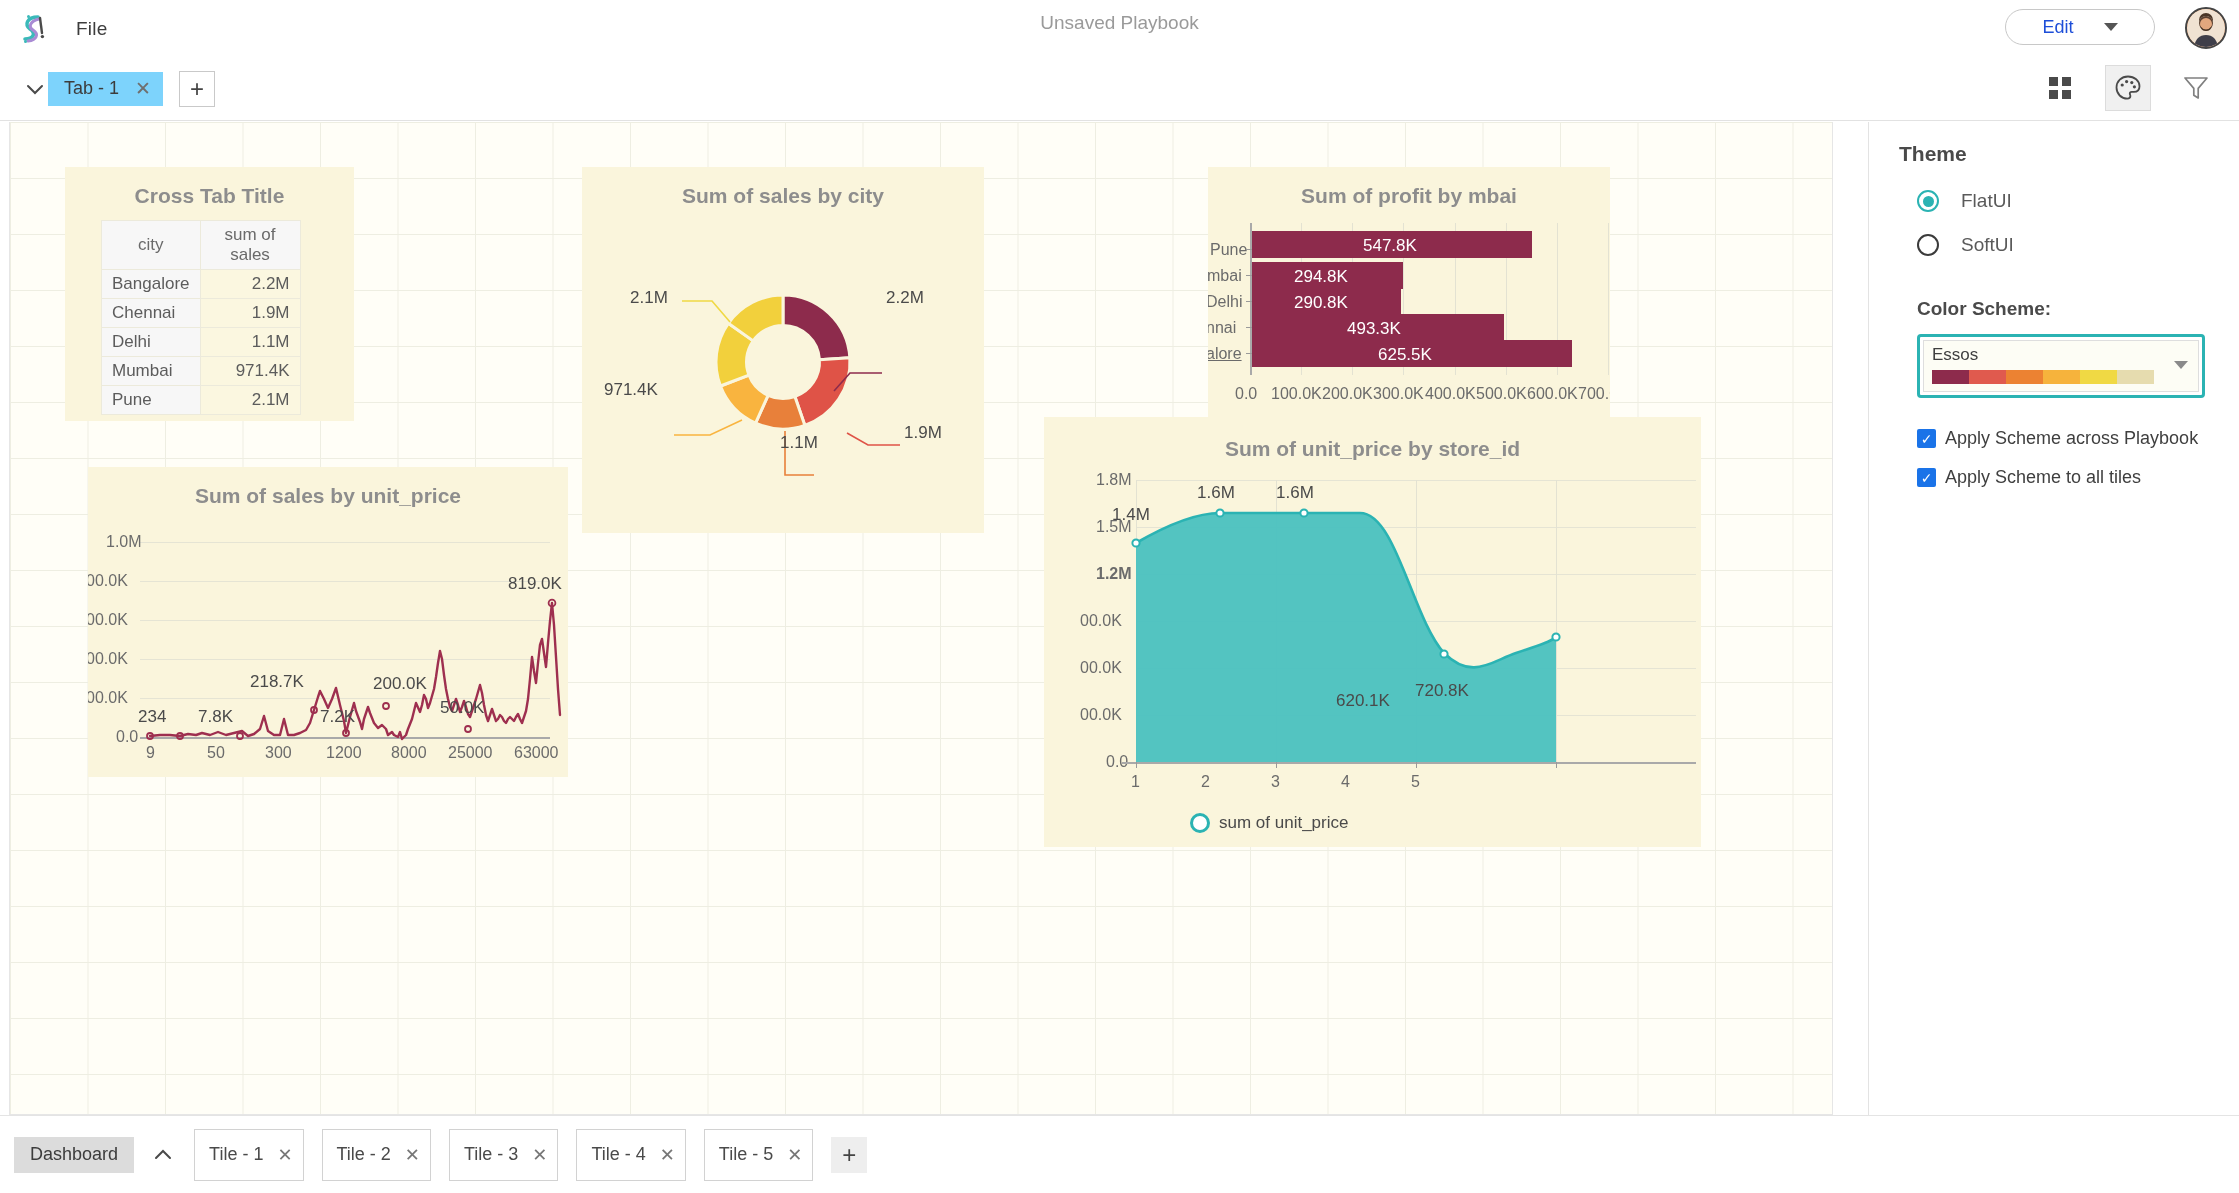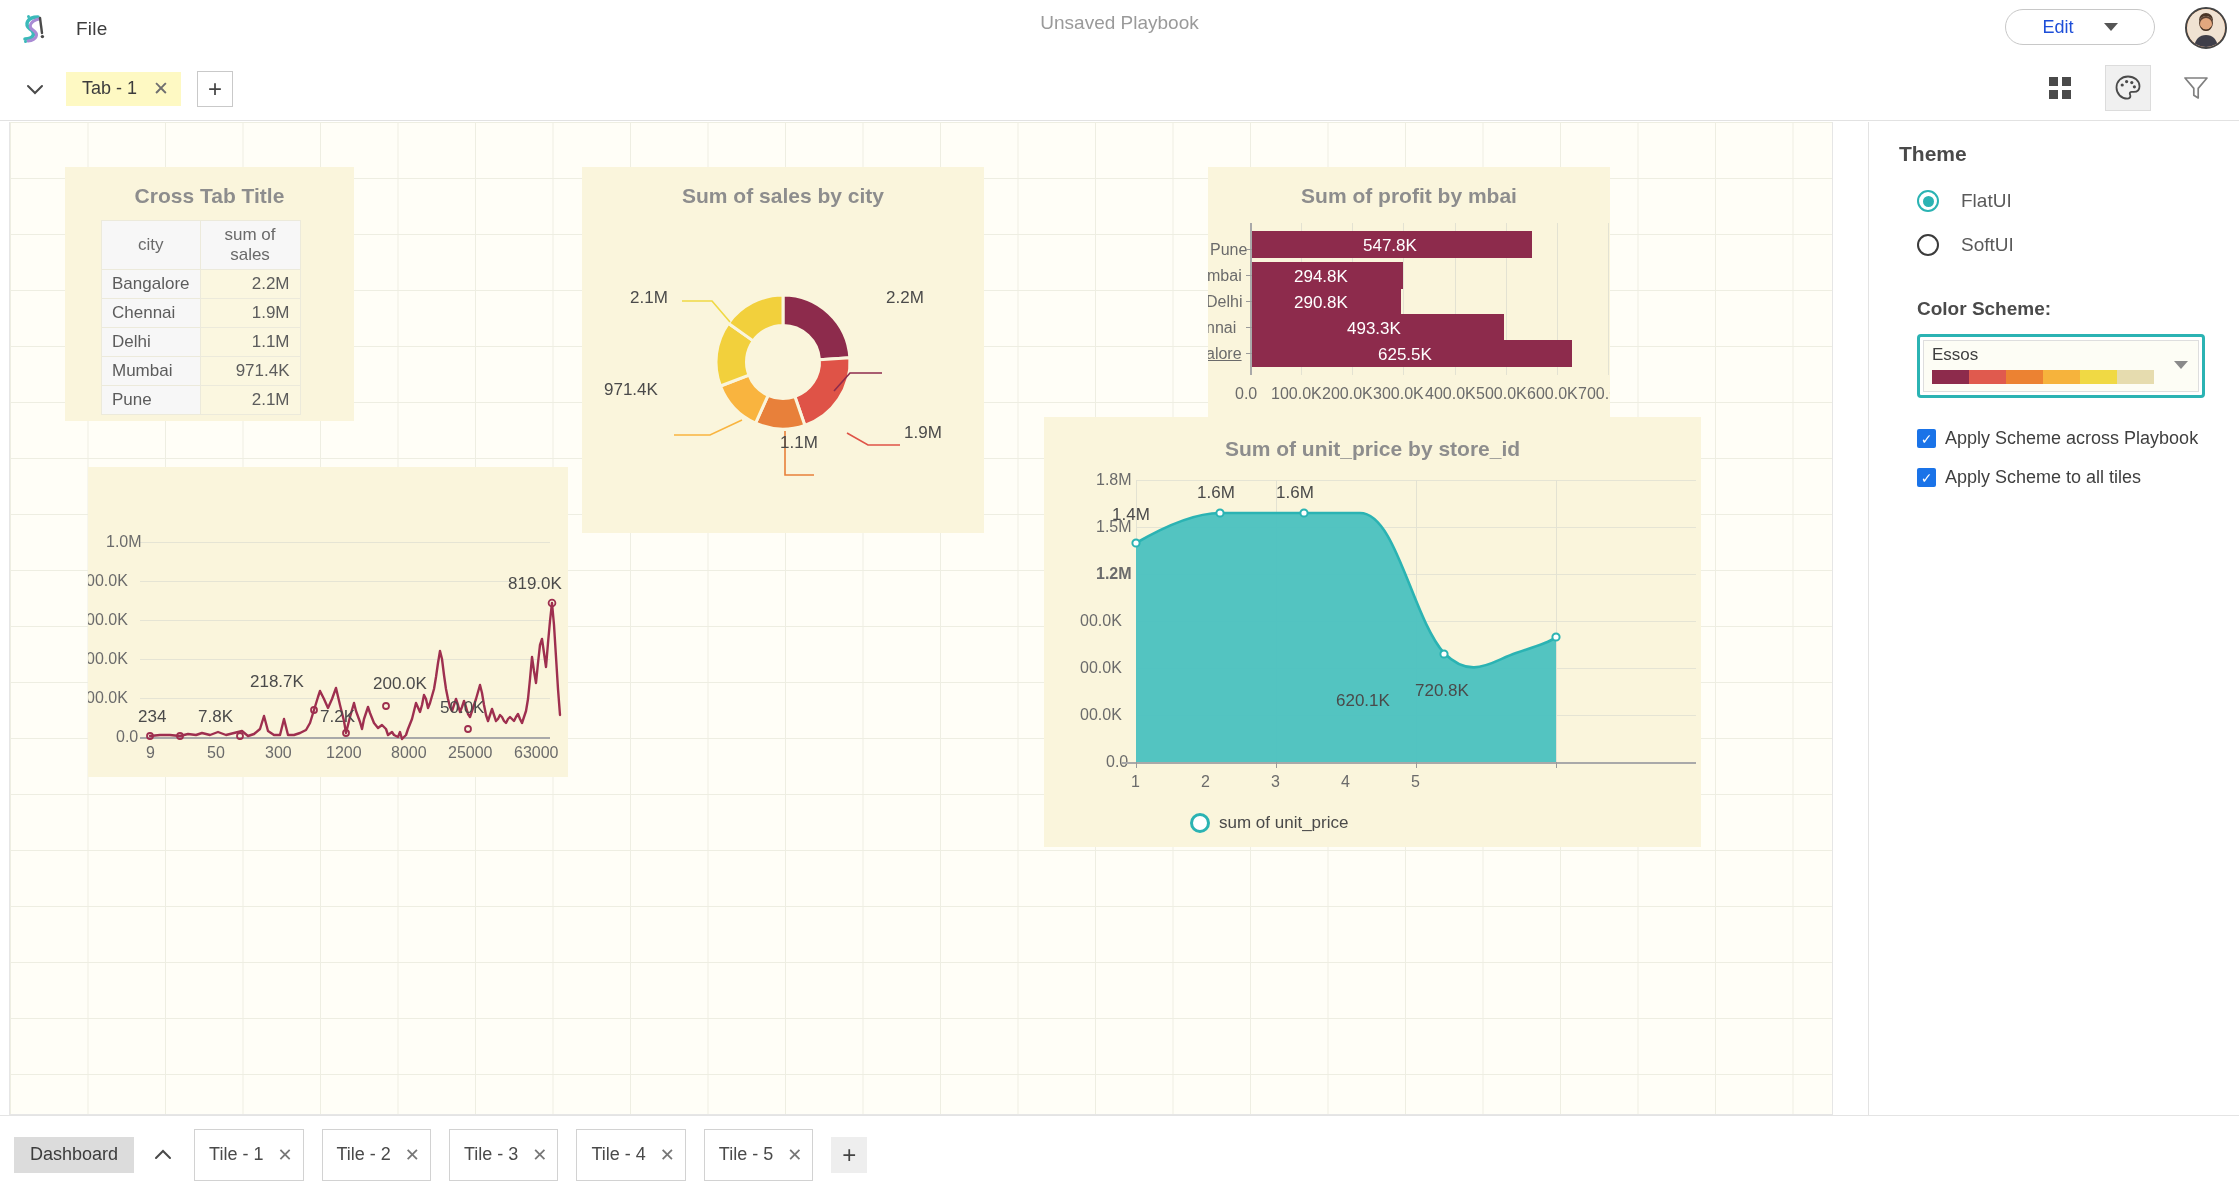--- a/index.html
+++ b/index.html
@@ -47,21 +47,21 @@
 
   
   .tabrow {
     position: absolute; left: 0; top: 57px; width: 2239px; height: 64px;
     background: #fff; display: flex; align-items: center;
     border-bottom: 1px solid #e2e2e2;
   }
   .tab-collapse { margin-left: 22px; width: 26px; height: 26px; cursor: pointer;
     display:flex;align-items:center;justify-content:center; }
   .tab-chip {
-    margin-left: 18px; height: 34px; background: #fef9c3; display: flex;
+    height: 34px; background: #7dd3fc; display: flex;
     align-items: center; padding: 0 12px 0 16px; font-size: 18px; color: #3c3c3c;
     cursor: pointer;
   }
   .tab-chip .x { margin-left: 16px; font-size: 19px; color: #6f6f6f; cursor:pointer; }
   .tab-add {
     margin-left: 16px; width: 36px; height: 36px; border: 1px solid #c9c9c9;
     background: #fff; display: flex; align-items: center; justify-content: center;
     font-size: 24px; color: #444; cursor: pointer; line-height: 1;
   }
   .tool-icons { position: absolute; right: 20px; top: 8px; display: flex; align-items: center; gap: 22px; }
@@ -356,20 +356,21 @@
     <div class="axlbl" style="left:63px;  top:218px;">100.0K</div>
     <div class="axlbl" style="left:114px; top:218px;">200.0K</div>
     <div class="axlbl" style="left:165px; top:218px;">300.0K</div>
     <div class="axlbl" style="left:217px; top:218px;">400.0K</div>
     <div class="axlbl" style="left:268px; top:218px;">500.0K</div>
     <div class="axlbl" style="left:319px; top:218px;">600.0K</div>
     <div class="axlbl" style="left:370px; top:218px;">700.0K</div>
   </div>
 
   <div class="tile" style="left:78px; top:345px; width:480px; height:310px;">
+    <div class="tile-title" style="top:17px;">Sum of sales by unit_price</div>
 
     <div class="gl-h" style="left:52px; top:75px;  width:410px;"></div>
     <div class="gl-h" style="left:52px; top:114px; width:410px;"></div>
     <div class="gl-h" style="left:52px; top:153px; width:410px;"></div>
     <div class="gl-h" style="left:52px; top:192px; width:410px;"></div>
     <div class="gl-h" style="left:52px; top:231px; width:410px;"></div>
 
     <div class="axlbl" style="left:18px; top:66px;">1.0M</div>
     <div class="axlbl" style="left:-2px; top:105px;">00.0K</div>
     <div class="axlbl" style="left:-2px; top:144px;">00.0K</div>

